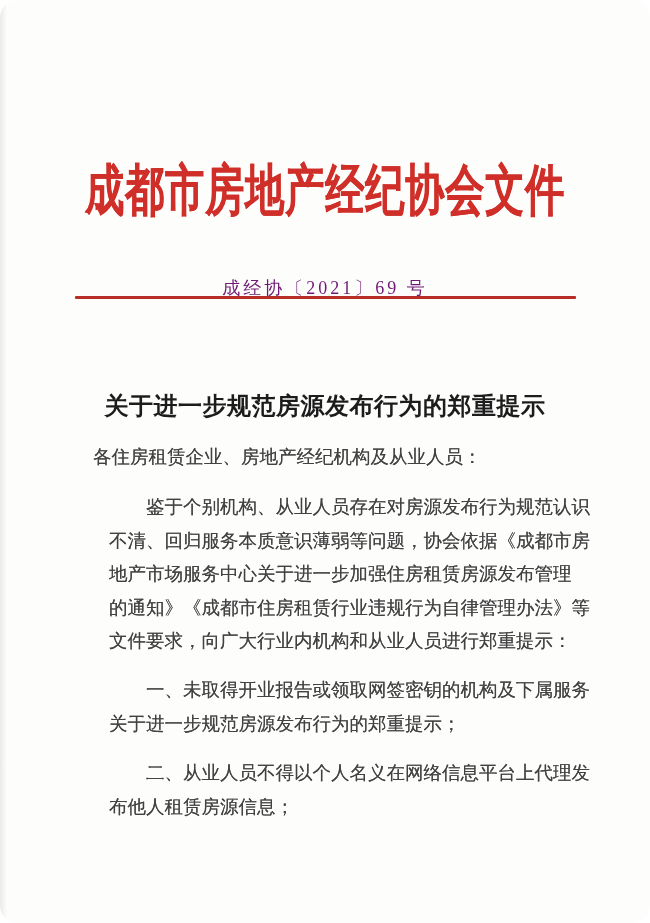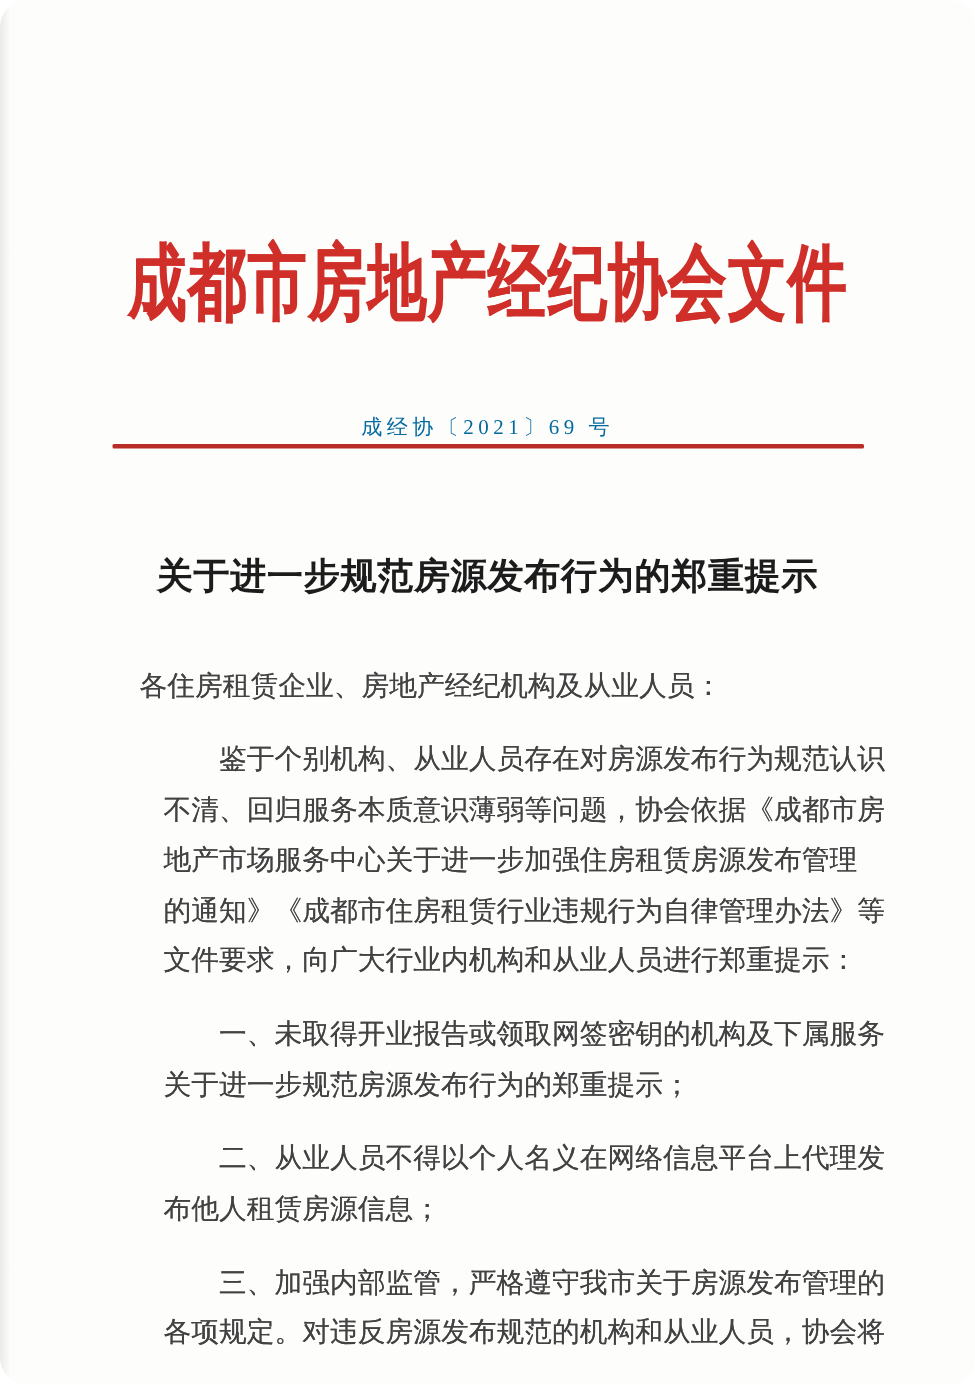--- a/index.html
+++ b/index.html
@@ -39,37 +39,37 @@
     transform-origin: center;
     text-shadow: 0.6px 0 0 #cf2f28; 
     white-space: nowrap;
   }
   .doc-number {
     position: absolute;
     top: 276px;
     left: 0;
     width: 100%;
     text-align: center;
-    font-size: 14px;
+    font-size: 18px;
     letter-spacing: 3px;
-    color: #0369a1;
+    color: #701a75;
     white-space: nowrap;
   }
   .red-rule {
     position: absolute;
     top: 296px;
     left: 75px;
     width: 501px;
     height: 3px;
     background: #b82d26;
     border-radius: 1px;
   }
   .doc-title {
     position: absolute;
-    top: 368px;
+    top: 390px;
     left: 0;
     width: 100%;
     text-align: center;
     font-size: 24px;
     font-weight: 700;
     letter-spacing: 0.5px;
     color: #1c1c1c;
     white-space: nowrap;
   }
   .body-text {
@@ -110,16 +110,14 @@
     <p class="salutation">各住房租赁企业、房地产经纪机构及从业人员：</p>
     <p class="para">　　鉴于个别机构、从业人员存在对房源发布行为规范认识
 不清、回归服务本质意识薄弱等问题，协会依据《成都市房
 地产市场服务中心关于进一步加强住房租赁房源发布管理
 的通知》《成都市住房租赁行业违规行为自律管理办法》等
 文件要求，向广大行业内机构和从业人员进行郑重提示：</p>
     <p class="para">　　一、未取得开业报告或领取网签密钥的机构及下属服务
 关于进一步规范房源发布行为的郑重提示；</p>
     <p class="para">　　二、从业人员不得以个人名义在网络信息平台上代理发
 布他人租赁房源信息；</p>
-    <p class="para">　　三、加强内部监管，严格遵守我市关于房源发布管理的
-各项规定。对违反房源发布规范的机构和从业人员，协会将</p>
   </div>
 </div>
 
 </body></html>

